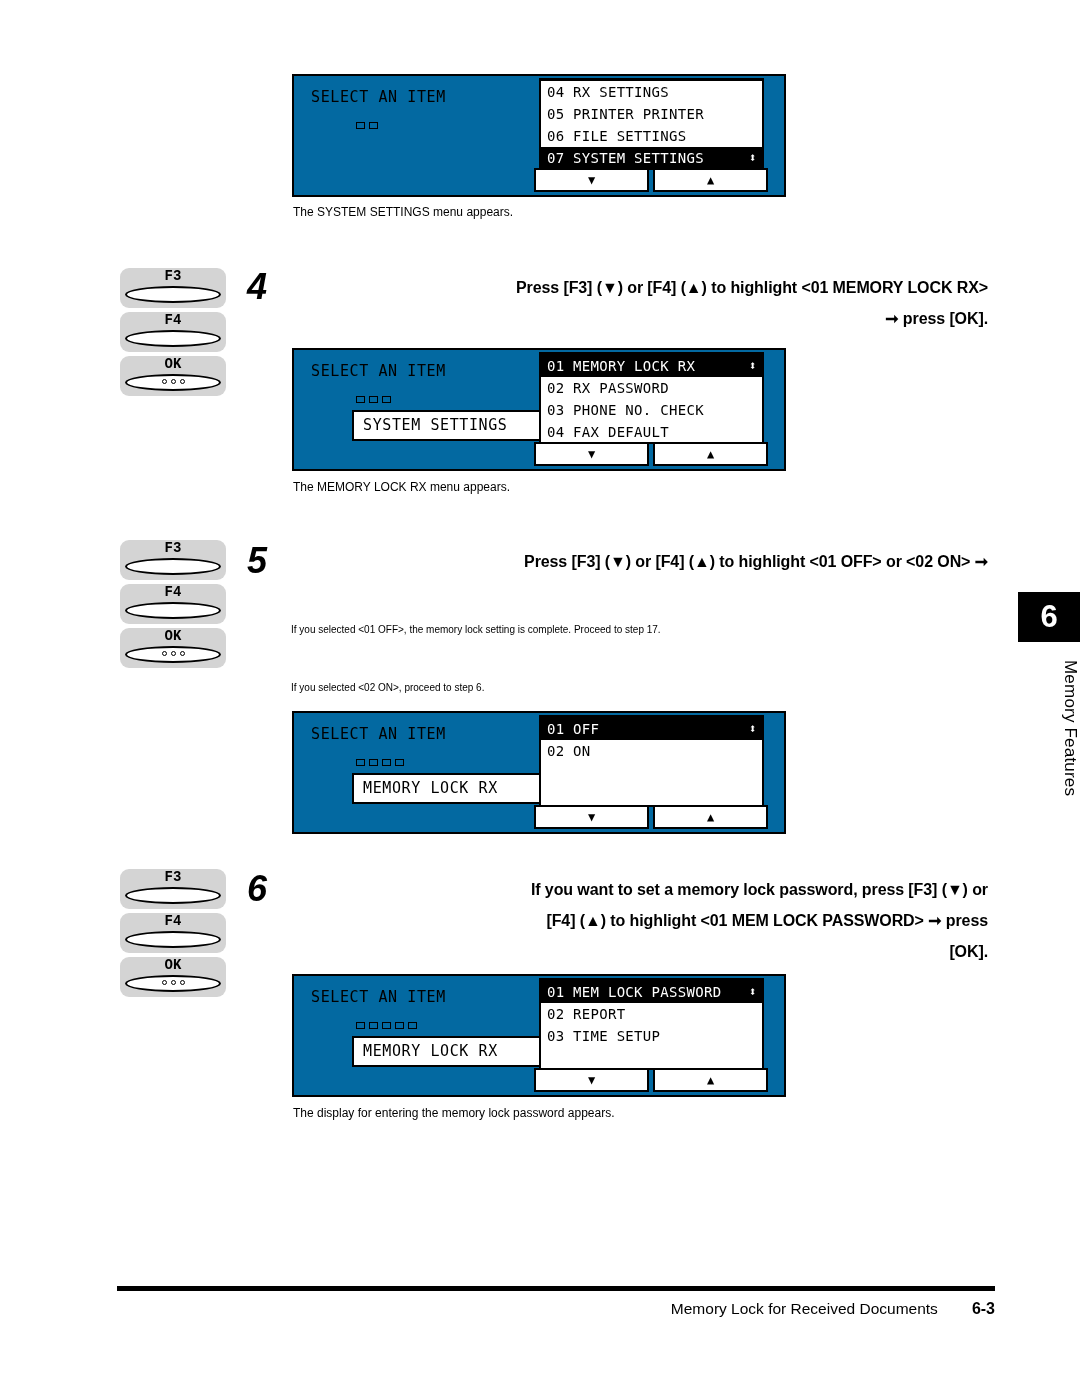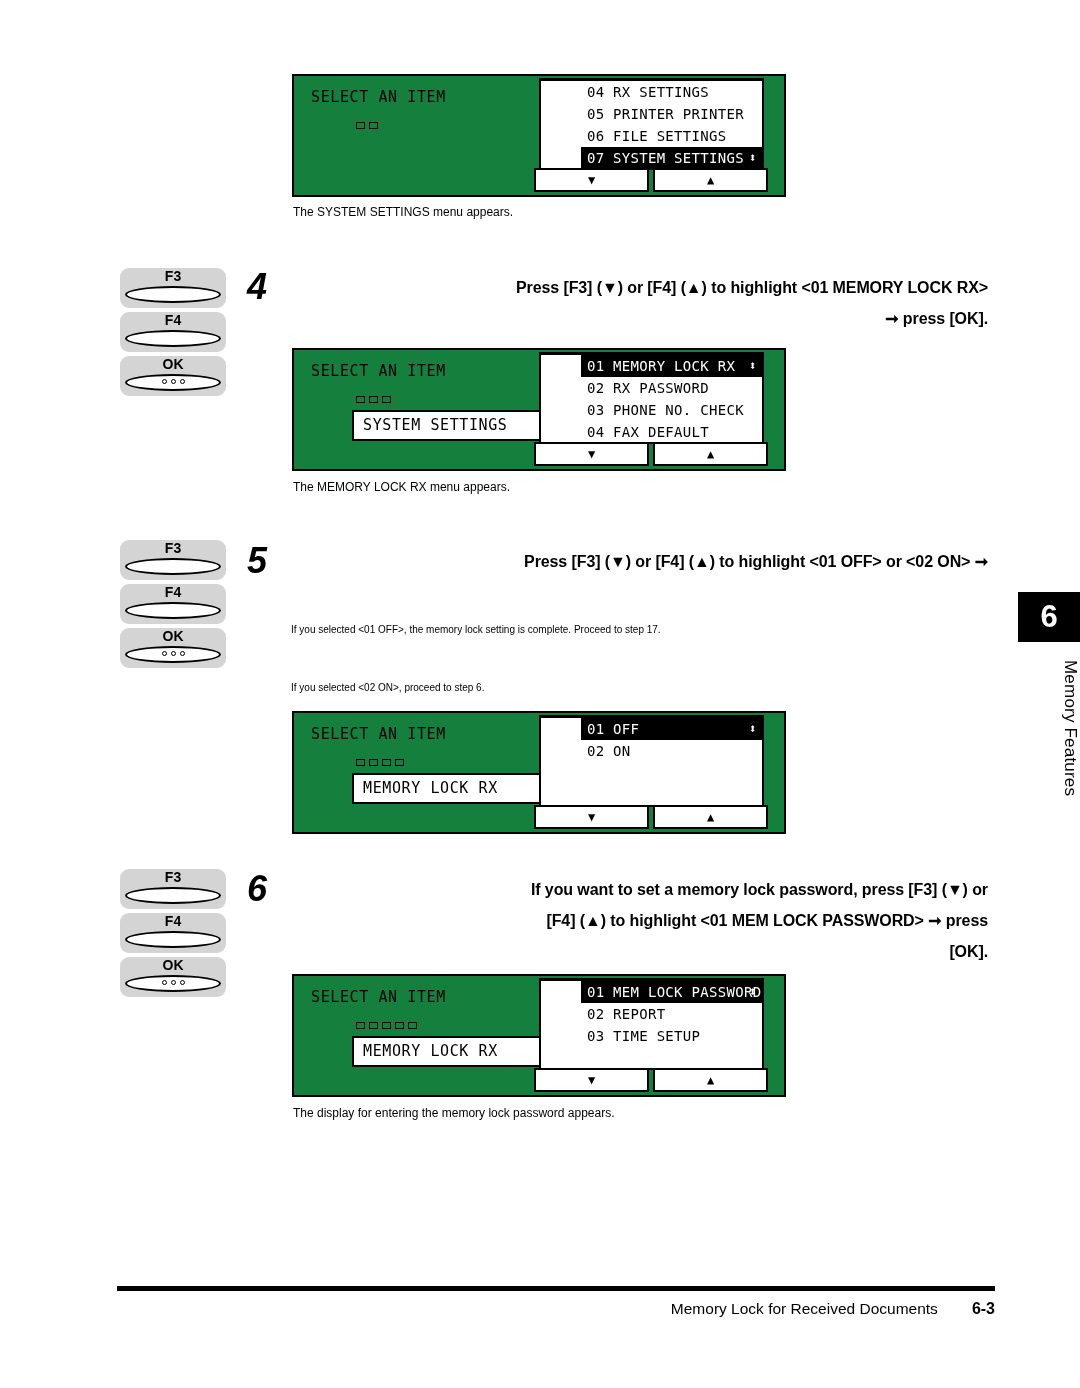--- a/index.html
+++ b/index.html
@@ -48,20 +48,21 @@
     writing-mode: vertical-rl;
     text-orientation: mixed;
     white-space: nowrap;
     display: inline-block;
   }
 
   
   .keys {
     position: absolute;
     width: 108px;
+    font-family: Liberation Mono, monospace;
   }
   .key {
     width: 106px;
     height: 40px;
     background: #d4d4d4;
     border-radius: 9px;
     position: relative;
     margin-bottom: 4px;
   }
   .key .key-label {
@@ -131,21 +132,21 @@
     line-height: 22px;
   }
 
   
   .lcd {
     position: absolute;
     width: 494px;
     height: 123px;
     border: 2px solid #000;
     box-sizing: border-box;
-    background: #15803d;
+    background: #0369a1;
     font-family: "DejaVu Sans Mono", monospace;
   }
   .lcd .title {
     position: absolute;
     left: 17px;
     top: 12px;
     font-size: 15px;
     letter-spacing: 0.6px;
   }
   .lcd .crumbs {
@@ -189,21 +190,20 @@
     overflow: hidden;
   }
   .lcd .row {
     position: relative;
     height: 22px;
     font-size: 14px;
     line-height: 22px;
     letter-spacing: 0.3px;
     padding-left: 6px;
     white-space: nowrap;
-    margin-left: 40px;
   }
   .lcd .row.sel {
     background: #000;
     color: #fff;
   }
   .lcd .row .idx {
     display: inline-block;
     width: 26px;
   }
   .lcd .row .updown {

